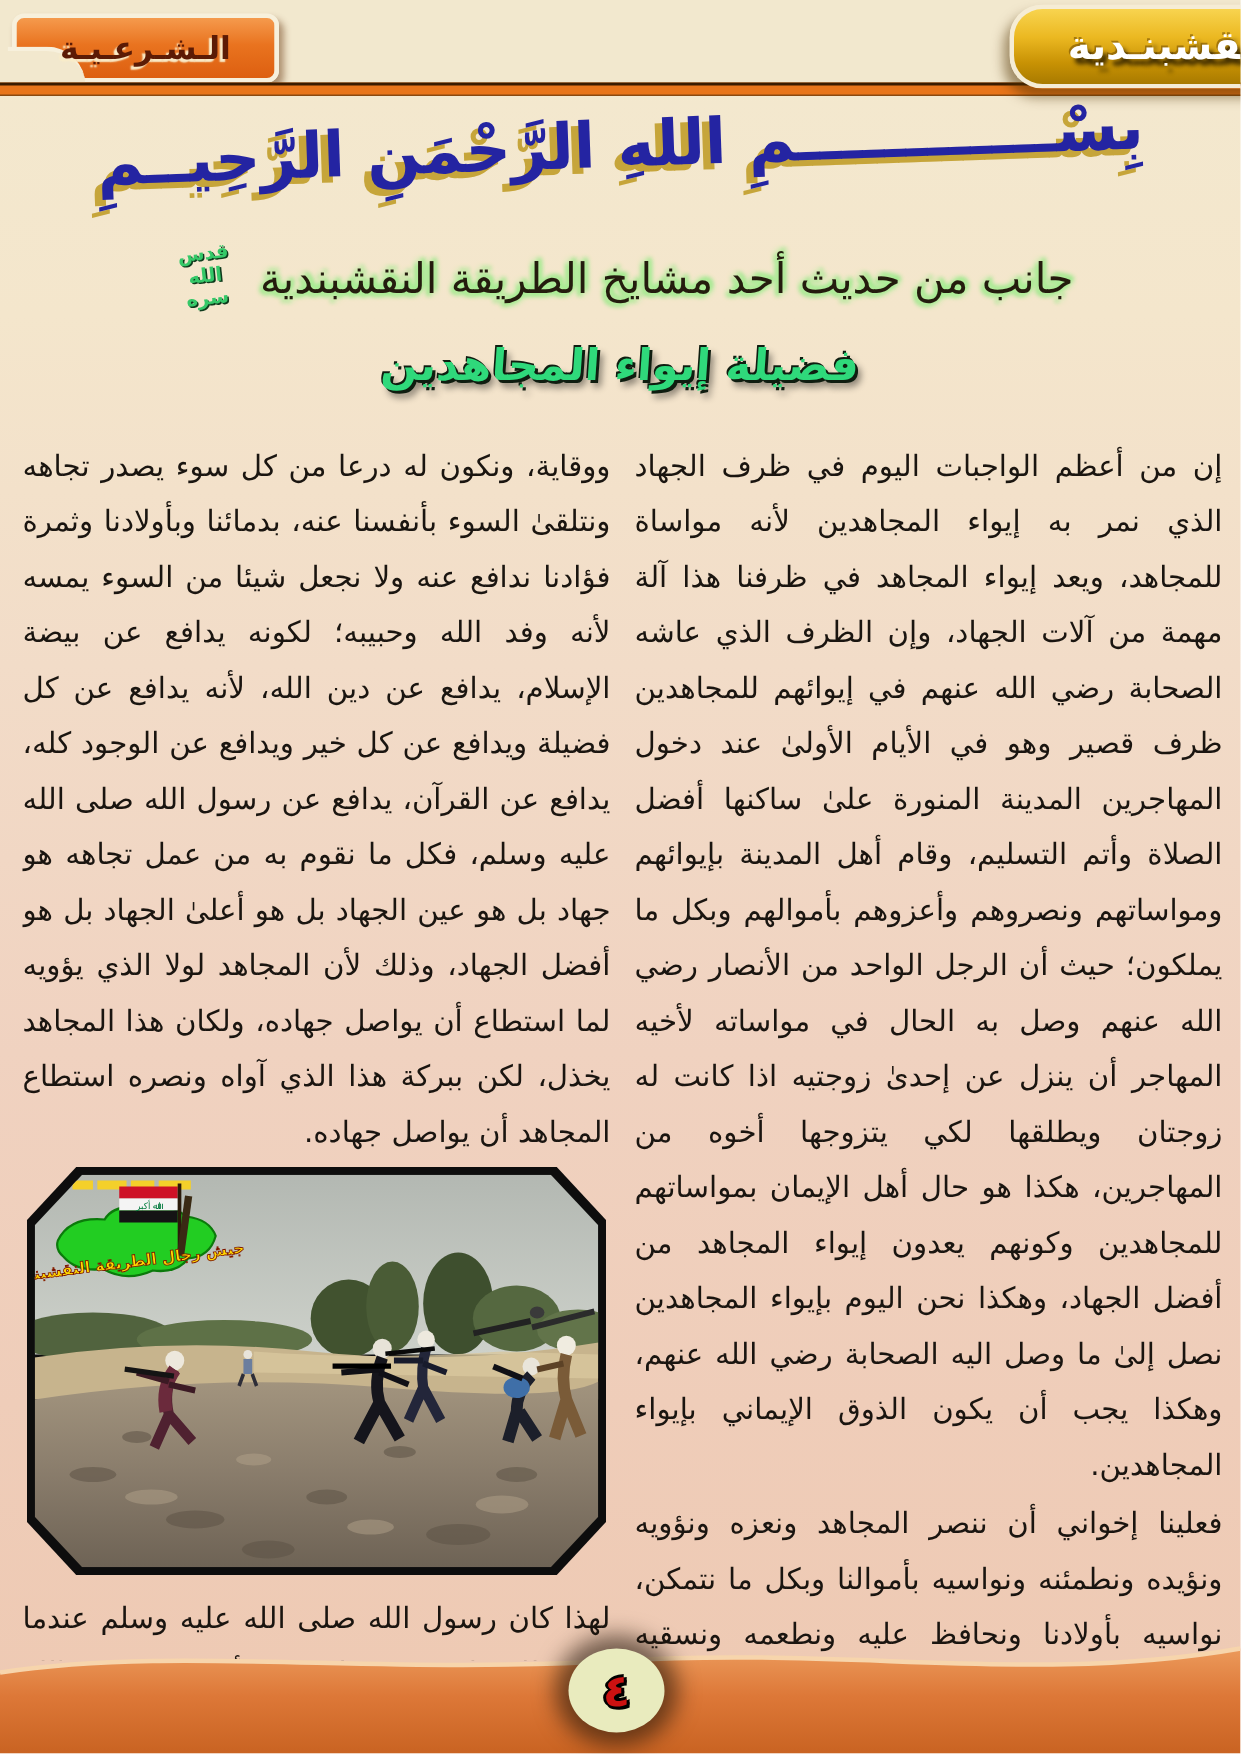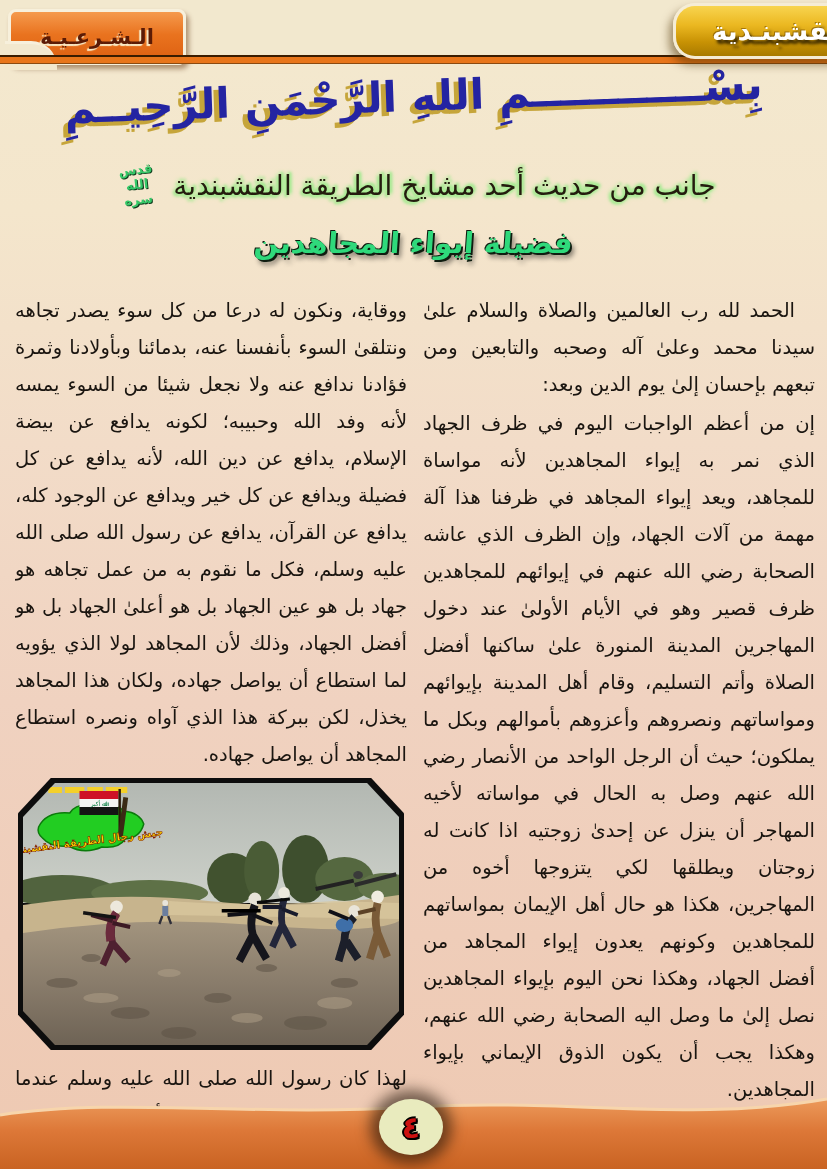--- a/index.html
+++ b/index.html
@@ -6,21 +6,21 @@
   body{
     width:827px;height:1169px;position:relative;overflow:hidden;
     font-family:"DejaVu Sans",sans-serif;
     background:linear-gradient(180deg,#F3E9CF 0%,#F4E6CC 18%,#F2DCC8 38%,#F0D2C0 60%,#EFCDB9 80%,#EEC9B2 100%);
   }
   
   .top-strip{position:absolute;top:0;left:0;width:827px;height:55px;background:#F2E8CE;}
   .rule{position:absolute;top:55px;left:0;width:827px;height:9px;background:#E8751A;
     border-top:2px solid #3A1C00;border-bottom:1px solid #8A4A10;box-sizing:border-box;}
   .banner-left{
-    position:absolute;top:9px;right:641px;left:8px;height:56px;
+    position:absolute;top:9px;right:641px;left:8px;height:46px;
     background:linear-gradient(180deg,#F59A4D 0%,#E9731F 45%,#DD5F10 100%);
     border:3px solid #F7F0DC;border-radius:8px;
     box-shadow:3px 4px 5px rgba(90,40,0,.45);
     display:flex;align-items:center;justify-content:center;box-sizing:border-box;
   }
   .banner-left::after{ 
     content:"";position:absolute;left:-6px;bottom:-8px;width:52px;height:26px;
     background:#F2E8CE;border-top-right-radius:26px;border-top:3px solid #F7F0DC;
   }
   .banner-left-label{
@@ -116,21 +116,20 @@
   <span class="title-main">جانب من حديث أحد مشايخ الطريقة النقشبندية</span>
   <span class="title-stamp">قدس الله سره</span>
 </div>
 <div class="subtitle-row">
   <span class="subtitle">فضيلة إيواء المجاهدين</span>
 </div>
 
 <div class="content">
 
   <div class="col">
-    <p class="indent">الحمد لله رب العالمين والصلاة والسلام علىٰ سيدنا محمد وعلىٰ آله وصحبه والتابعين ومن تبعهم بإحسان إلىٰ يوم الدين وبعد:</p>
     <p>إن من أعظم الواجبات اليوم في ظرف الجهاد الذي نمر به إيواء المجاهدين لأنه مواساة للمجاهد، ويعد إيواء المجاهد في ظرفنا هذا آلة مهمة من آلات الجهاد، وإن الظرف الذي عاشه الصحابة رضي الله عنهم في إيوائهم للمجاهدين ظرف قصير وهو في الأيام الأولىٰ عند دخول المهاجرين المدينة المنورة علىٰ ساكنها أفضل الصلاة وأتم التسليم، وقام أهل المدينة بإيوائهم ومواساتهم ونصروهم وأعزوهم بأموالهم وبكل ما يملكون؛ حيث أن الرجل الواحد من الأنصار رضي الله عنهم وصل به الحال في مواساته لأخيه المهاجر أن ينزل عن إحدىٰ زوجتيه اذا كانت له زوجتان ويطلقها لكي يتزوجها أخوه من المهاجرين، هكذا هو حال أهل الإيمان بمواساتهم للمجاهدين وكونهم يعدون إيواء المجاهد من أفضل الجهاد، وهكذا نحن اليوم بإيواء المجاهدين نصل إلىٰ ما وصل اليه الصحابة رضي الله عنهم، وهكذا يجب أن يكون الذوق الإيماني بإيواء المجاهدين.</p>
     <p>فعلينا إخواني أن ننصر المجاهد ونعزه ونؤويه ونؤيده ونطمئنه ونواسيه بأموالنا وبكل ما نتمكن، نواسيه بأولادنا ونحافظ عليه ونطعمه ونسقيه ونكون له ظلا</p>
   </div>
 
   <div class="col">
     <p>ووقاية، ونكون له درعا من كل سوء يصدر تجاهه ونتلقىٰ السوء بأنفسنا عنه، بدمائنا وبأولادنا وثمرة فؤادنا ندافع عنه ولا نجعل شيئا من السوء يمسه لأنه وفد الله وحبيبه؛ لكونه يدافع عن بيضة الإسلام، يدافع عن دين الله، لأنه يدافع عن كل فضيلة ويدافع عن كل خير ويدافع عن الوجود كله، يدافع عن القرآن، يدافع عن رسول الله صلى الله عليه وسلم، فكل ما نقوم به من عمل تجاهه هو جهاد بل هو عين الجهاد بل هو أعلىٰ الجهاد بل هو أفضل الجهاد، وذلك لأن المجاهد لولا الذي يؤويه لما استطاع أن يواصل جهاده، ولكان هذا المجاهد يخذل، لكن ببركة هذا الذي آواه ونصره استطاع المجاهد أن يواصل جهاده.</p>
 
     <div class="photo-frame">
       <div class="photo-inner">
         <svg viewBox="0 0 386 262" preserveAspectRatio="none">

